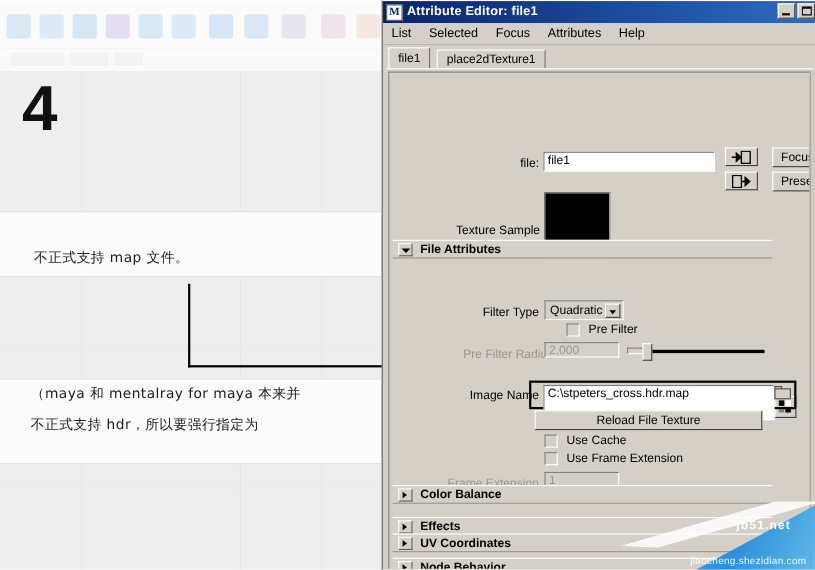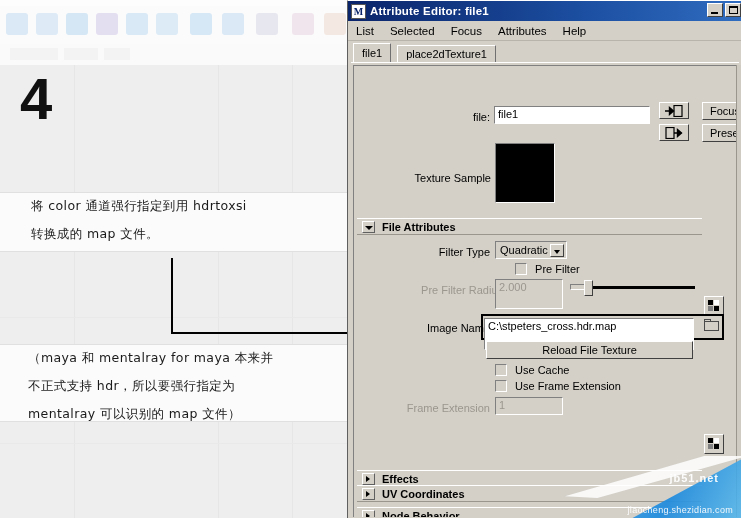--- a/index.html
+++ b/index.html
@@ -243,21 +243,21 @@
     left: 5px; top: 64px;
     width: 384px; height: 452px;
     background: #d4d0c8;
     border-top: 1px solid #808080;
     border-left: 1px solid #808080;
     border-right: 1px solid #fff;
     box-sizing: border-box;
     overflow: hidden;
   }
 
-  .row { position: absolute; }
+  .row { position: absolute; margin-top: 32px; }
 
   .lbl {
     font-size: 11px;
     color: #000;
     font-family: "Liberation Sans", sans-serif;
     text-align: right;
     white-space: nowrap;
   }
   .lbl.dim { color: #9b968e; }
 
@@ -574,26 +574,24 @@
       <div class="lp-gridline-v" style="left:292px;"></div>
       <div class="lp-gridline-h" style="top:252px;"></div>
       <div class="lp-gridline-h" style="top:378px;"></div>
     </div>
 
     <div class="lp-panel-white" style="top:192px;height:58px;"></div>
     <div class="lp-panel-white" style="top:344px;height:76px;"></div>
 
     <div class="big-number">4</div>
 
-    <div class="cn-text" style="left:31px; top:198px;">将 color 通道强行指定到用 hdrtoxsi</div>
-    <div class="cn-text" style="left:31px; top:226px;">转换成的 map 文件。</div>
+    <div class="cn-text" style="left:31px; top:226px;">不正式支持 map 文件。</div>
 
     <div class="cn-text" style="left:28px; top:350px;">（maya 和 mentalray for maya 本来并</div>
     <div class="cn-text" style="left:28px; top:378px;text-align:right;">不正式支持 hdr，所以要强行指定为</div>
-    <div class="cn-text" style="left:28px; top:406px;">mentalray 可以识别的 map 文件）</div>
   </div>
 
   <div class="leader-v"></div>
   <div class="leader-h"></div>
 
   <div class="ae-window">
 
     <div class="titlebar">
       <div class="title-icon">M</div>
       <div class="title-text">Attribute Editor: file1</div>
@@ -656,36 +654,36 @@
         <span>Quadratic</span>
         <span class="combo-arrow"></span>
       </div>
 
       <div class="row" style="left:141px; top:196px;padding-left:20px;">
         <span class="chk"></span>
         <span class="chk-label">Pre Filter</span>
       </div>
 
       <div class="lbl dim row" style="left:38px; top:218px; width:111px;">Pre Filter Radius</div>
-      <div class="txtfield disabled row" style="left:141px; top:213px; width:68px; height:30px;">2.000</div>
+      <div class="txtfield disabled row" style="left:141px; top:213px; width:68px; height:14px;">2.000</div>
       <div class="row" style="left:216px; top:213px; width:130px; height:18px;">
         <div class="slider-groove" style="left:0px; width:22px;"></div>
         <div class="slider-track" style="left:22px; width:103px;"></div>
         <div class="slider-thumb" style="left:14px;"></div>
       </div>
       <div class="dots-btn row" style="left:350px; top:212px; width:20px; height:20px;">
         <span class="d" style="left:3px; top:3px;"></span>
         <span class="d" style="left:9px; top:9px;"></span>
         <span class="d" style="left:3px; top:9px; background:#808080;"></span>
         <span class="d" style="left:9px; top:3px; background:#ffffff;"></span>
       </div>
 
       <div class="lbl row" style="left:48px; top:256px; width:88px;">Image Name</div>
       <div class="highlight-box row" style="left:127px; top:248px; width:243px; height:26px;"></div>
-      <div class="txtfield row" style="left:130px; top:252px; width:210px; height:32px;">C:\stpeters_cross.hdr.map</div>
+      <div class="txtfield row" style="left:140px; top:252px; width:210px; height:32px;">C:\stpeters_cross.hdr.map</div>
       <div class="row" style="left:350px; top:253px;">
         <span class="folder-icon">
           <span class="t"></span><span class="f"></span>
         </span>
       </div>
 
       <div class="btn3d row" style="left:132px; top:275px; width:207px; height:18px;">Reload File Texture</div>
 
       <div class="row" style="left:141px; top:297px;">
         <span class="chk"></span>
@@ -700,20 +698,24 @@
       <div class="lbl dim row" style="left:30px; top:336px; width:106px;">Frame Extension</div>
       <div class="txtfield disabled row" style="left:141px; top:331px; width:68px; height:18px;">1</div>
       <div class="dots-btn row" style="left:350px; top:330px; width:20px; height:20px;">
         <span class="d" style="left:3px; top:3px;"></span>
         <span class="d" style="left:9px; top:9px;"></span>
         <span class="d" style="left:3px; top:9px; background:#808080;"></span>
         <span class="d" style="left:9px; top:3px; background:#ffffff;"></span>
       </div>
 
 
+      <div class="section-hdr" style="left:3px; top:375px; width:345px;">
+        <span class="arrow-box"></span>
+        <span class="section-title">Color Balance</span>
+      </div>
 
       <div class="section-hdr" style="left:3px; top:404px; width:345px;text-align:center;">
         <span class="arrow-box"></span>
         <span class="section-title">Effects</span>
       </div>
 
       <div class="section-hdr" style="left:3px; top:419px; width:345px;">
         <span class="arrow-box"></span>
         <span class="section-title">UV Coordinates</span>
       </div>

